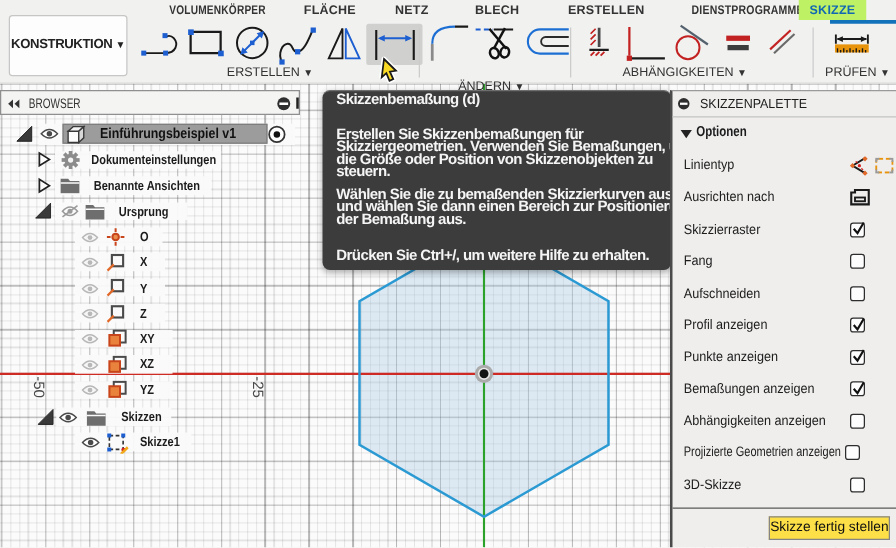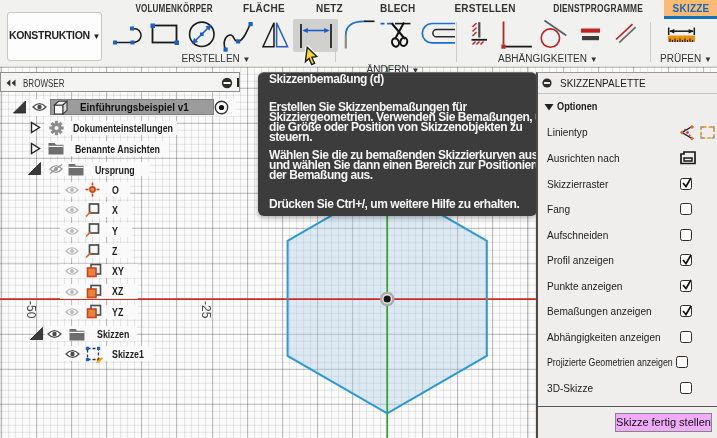--- a/index.html
+++ b/index.html
@@ -12,21 +12,21 @@
       repeating-linear-gradient(to right, rgba(0,0,0,0.20) 0 1px, transparent 1px 35.1px),
       repeating-linear-gradient(to bottom, rgba(0,0,0,0.20) 0 1px, transparent 1px 35.1px),
       repeating-linear-gradient(to right, rgba(0,0,0,0.09) 0 1px, transparent 1px 7.02px),
       repeating-linear-gradient(to bottom, rgba(0,0,0,0.09) 0 1px, transparent 1px 7.02px);
     background-position: 1.1px 0, 0 21.8px, 1.1px 0, 0 0.74px;
   }
   
   #toolbar{left:0;top:0;width:717px;height:66px;background:#f1f1f0;border-bottom:1px solid #d9d9d8;}
   .tab{position:absolute;top:0;height:16px;line-height:17px;font-size:10px;font-weight:bold;color:#333;
        text-align:center;letter-spacing:0.2px;}
-  #tab-skizze{left:664px;width:54px;background:#fdba74;color:#1268b3;}
+  #tab-skizze{left:639px;width:54px;background:#bef264;color:#1268b3;}
   #tab-skizze-bar{left:664px;top:16px;width:53px;height:3px;background:#1272ba;}
   #konstr{left:7px;top:12px;width:93px;height:47px;background:#fdfdfd;border:1px solid #c6c6c5;
           border-radius:3px;text-align:center;line-height:45px;font-size:10.5px;font-weight:bold;color:#222;white-space:nowrap;letter-spacing:-0.3px;}
   .glabel{position:absolute;top:53px;height:12px;font-size:10px;color:#333;text-align:center;white-space:nowrap;}
   .vsep{position:absolute;top:22px;width:1px;height:40px;background:#cccccb;}
   .selbox{left:293px;top:19px;width:45px;height:33px;background:#d0d0cf;border-radius:2px;}
   
   #bheader{left:0px;top:72px;width:240px;height:20px;background:#f4f4f3;border:1px solid #8f8f8f;
            box-sizing:border-box;}
   .row{position:absolute;background:rgba(250,250,250,0.95);height:14.5px;}
@@ -36,21 +36,21 @@
   #tooltip{left:258px;top:72px;width:279px;height:144px;background:#3c3c3c;border-radius:6px;
            border-top:1px solid #6e6e6e;box-sizing:border-box;box-shadow:0 2px 5px rgba(0,0,0,0.3);}
   .tt{position:absolute;color:#f5f5f5;font-size:12px;font-weight:bold;line-height:10.15px;
       letter-spacing:-0.45px;white-space:nowrap;}
   
   #rpanel{left:536px;top:72px;width:181px;height:366px;background:#efeeed;
           border-left:2px solid #4a4a4a;border-top:1px solid #9a9a9a;box-sizing:border-box;}
   #rheader{left:538px;top:72px;width:179px;height:21px;border-bottom:1px solid #c4c4c4;}
   .plabel{position:absolute;font-size:11px;color:#1c1c1c;white-space:nowrap;transform:scaleX(0.92);transform-origin:0 50%;}
   .cb{position:absolute;width:10px;height:10px;background:#fdfdfd;border:1.5px solid #2d2d2d;border-radius:2.5px;}
-  #fbtn{left:615px;top:413px;width:95px;height:17px;background:#f0abfc;border:1px solid #858585;
+  #fbtn{left:615px;top:413px;width:95px;height:17px;background:#fde047;border:1px solid #858585;
         font-size:11px;color:#111;text-align:center;line-height:16px;}
 </style>
 </head>
 <body>
 <div id="canvas" class="abs"></div>
 <svg class="abs" style="left:0;top:66px" width="717" height="372" viewBox="0 66 717 372">
   <polygon points="387.2,183.4 486.8,240.9 486.8,355.9 387.2,413.4 287.6,355.9 287.6,240.9" fill="rgba(171,206,231,0.38)" stroke="none"></polygon>
   <line x1="0" y1="299.1" x2="717" y2="299.1" stroke="#ce2b25" stroke-width="1.8"></line>
   <line x1="387.2" y1="66" x2="387.2" y2="438" stroke="#2ba32b" stroke-width="1.7"></line>
   <polygon points="387.2,183.4 486.8,240.9 486.8,355.9 387.2,413.4 287.6,355.9 287.6,240.9" fill="none" stroke="#2b9ad3" stroke-width="2"></polygon>

